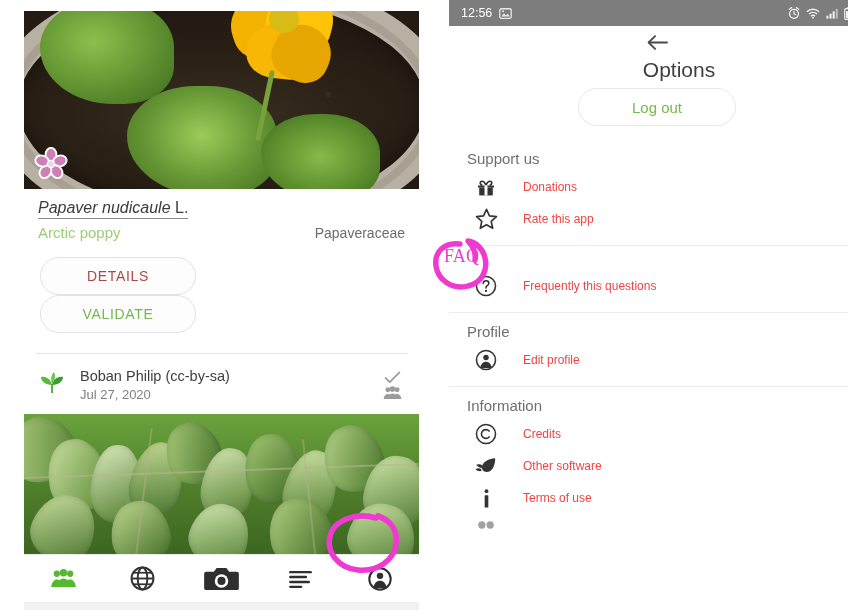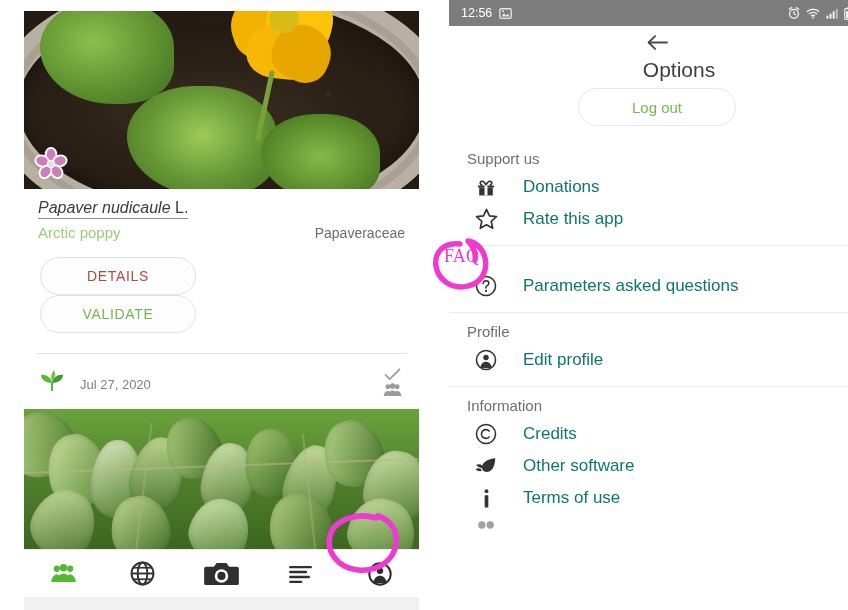--- a/index.html
+++ b/index.html
@@ -145,21 +145,21 @@
     width: 158px; height: 38px; border-radius:19px; border:1px solid #e8e8e8;
     background:#fff; color:#79b84f; font-size: 15px;
     display:flex; align-items:center; justify-content:center; cursor:pointer;
   }
 
   .section { padding: 0 12px 10px 0; border-bottom: 1px solid #ececec; }
   .section:last-child { border-bottom:none; }
   .section-title { font-size: 15px; color:#6f6f6f; padding: 10px 0 4px 18px; }
   .opt-row { display:flex; align-items:center; min-height: 32px; padding: 1px 0 1px 0; cursor:pointer; }
   .opt-icon { width: 74px; display:flex; align-items:center; justify-content:center; color:#3b3b3b; }
-  .opt-label { font-size: 17px; color:#0f766e; }
+  .opt-label { font-size: 12px; color:#ef4444; }
 
   
   .annot { position:absolute; pointer-events:none; }
   .annot-faq-text {
     position:absolute; left:444px; top:246px;
     font-size: 18px; color:#ef3ad1; font-family:Liberation Serif, serif;
     letter-spacing:.2px;
   }
 </style>
 </head>
@@ -218,20 +218,21 @@
     <div class="obs-row">
       <div class="obs-leaf">
         <svg viewBox="0 0 28 24" width="28" height="24">
           <path d="M14 22 L14 13" stroke="#4aa83a" stroke-width="1.8" fill="none"></path>
           <path d="M14 14 C7 14 3 10 3 6 C9 5 13 9 14 14Z" fill="#5bb83f"></path>
           <path d="M14 14 C21 14 25 10 25 6 C19 5 15 9 14 14Z" fill="#3f9a2f"></path>
           <path d="M14 13 C12 7 14 3 16 1 C18 5 17 10 14 13Z" fill="#6cc64b"></path>
         </svg>
       </div>
       <div class="obs-text">
+        <div class="obs-author">Boban Philip (cc-by-sa)</div>
         <div class="obs-date">Jul 27, 2020</div>
       </div>
       <div class="obs-marks">
         <svg viewBox="0 0 18 14" width="17" height="13">
           <path d="M1.5 7.5 L6 12 L16.5 1.5" stroke="#9b9b9b" stroke-width="1.8" fill="none" stroke-linecap="round" stroke-linejoin="round"></path>
         </svg>
         <svg viewBox="0 0 20 15" width="19" height="14">
           <circle cx="5" cy="4" r="2.6" fill="#9b9b9b"></circle>
           <circle cx="15" cy="4" r="2.6" fill="#9b9b9b"></circle>
           <circle cx="10" cy="3.2" r="3" fill="#9b9b9b"></circle>
@@ -407,21 +408,21 @@
     <div class="section">
       <div class="section-title" style="min-height:18px"></div>
       <div class="opt-row" style="margin-top:6px">
         <div class="opt-icon">
           <svg viewBox="0 0 24 24" width="22" height="22">
             <circle cx="12" cy="12" r="10.4" fill="none" stroke="#333" stroke-width="1.7"></circle>
             <path d="M8.9 9.2 C9 7.2 10.3 6.2 12.1 6.2 C13.9 6.2 15.1 7.3 15.1 8.9 C15.1 10.6 13.9 11.1 12.8 12 C12.1 12.6 12 13.2 12 14.2" fill="none" stroke="#333" stroke-width="1.7" stroke-linecap="round"></path>
             <circle cx="12" cy="17.4" r="1.25" fill="#333"></circle>
           </svg>
         </div>
-        <div class="opt-label">Parameters asked questions</div>
+        <div class="opt-label">Frequently this questions</div>
       </div>
     </div>
 
     <div class="section">
       <div class="section-title">Profile</div>
       <div class="opt-row">
         <div class="opt-icon">
           <svg viewBox="0 0 24 24" width="22" height="22">
             <circle cx="12" cy="12" r="10.4" fill="none" stroke="#333" stroke-width="1.7"></circle>
             <circle cx="12" cy="9.3" r="3" fill="#333"></circle>

